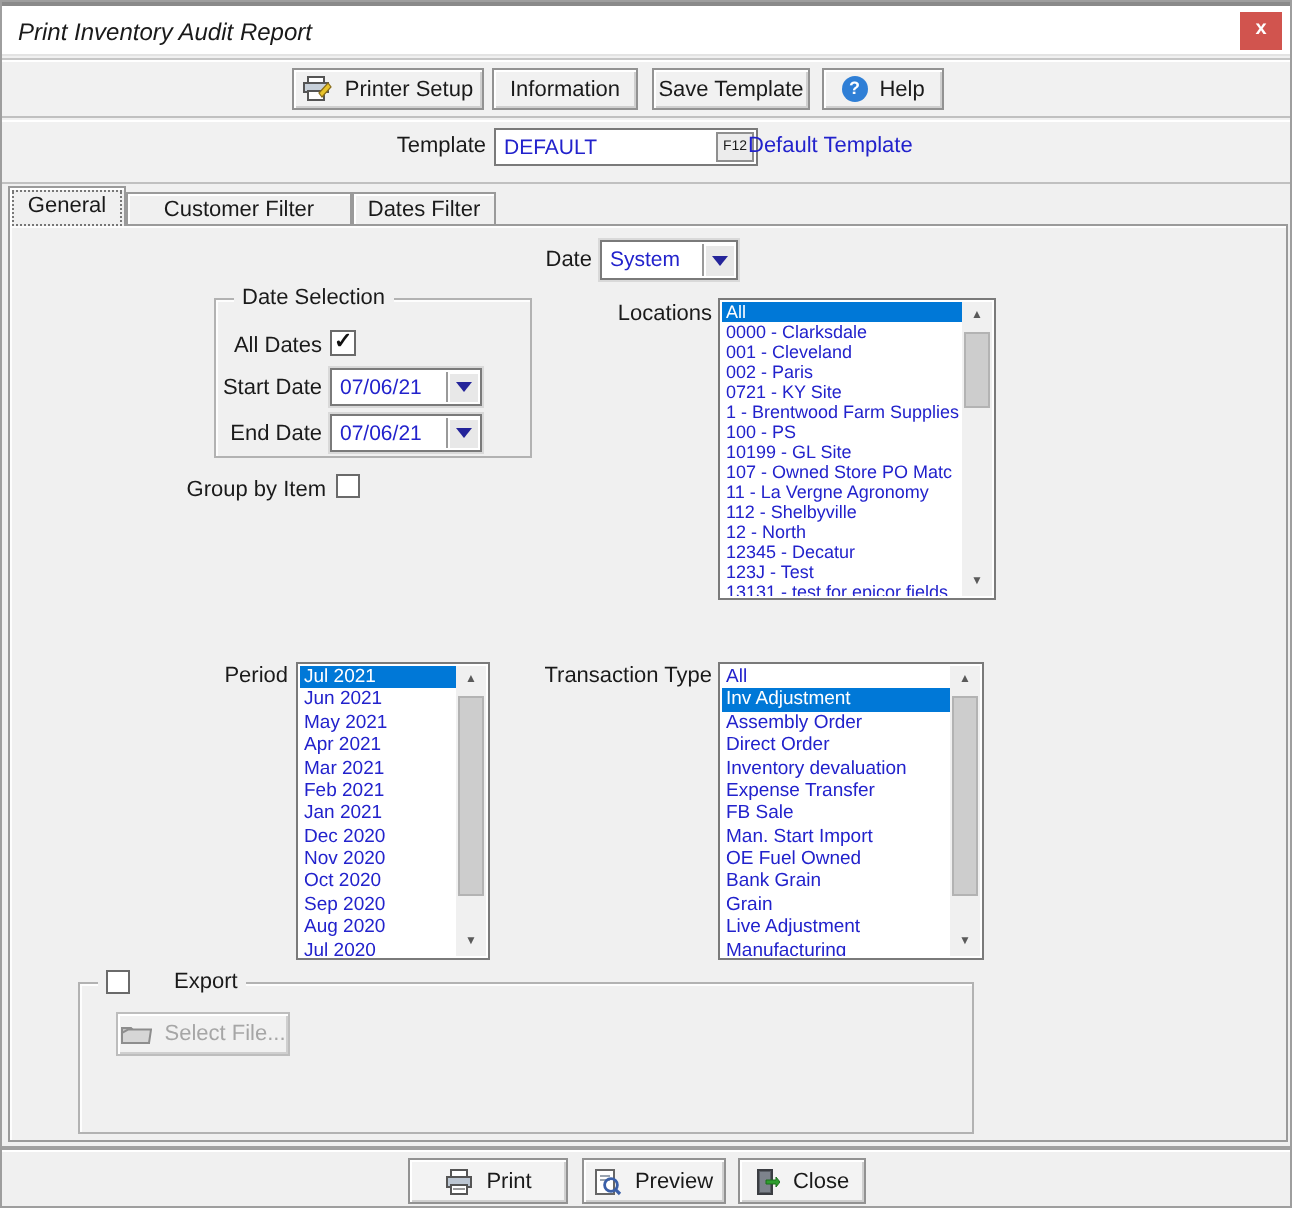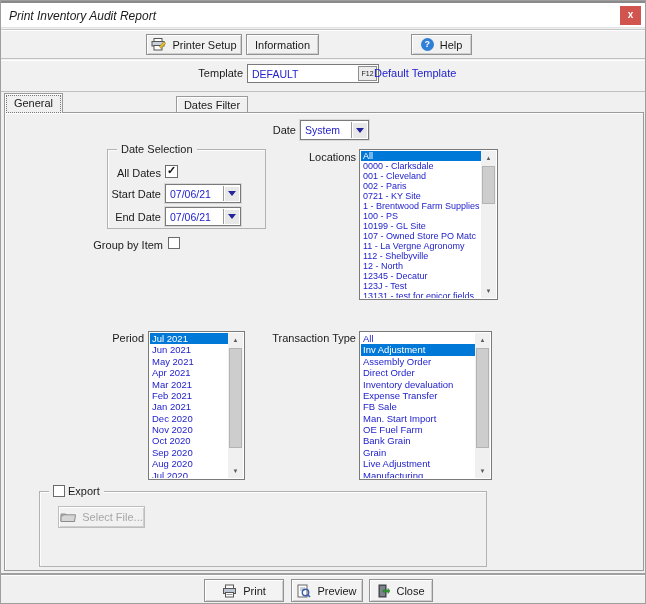--- a/index.html
+++ b/index.html
@@ -104,36 +104,42 @@
           <rect x="1" y="3.5" width="12" height="4.5" fill="#c7d0da" stroke="#555"></rect>
           <rect x="3" y="7.5" width="8" height="4.5" fill="#fff" stroke="#555"></rect>
           <path d="M8.5 8.5 L13 3.5 L14.5 5.5 L10 10.5 Z" fill="#e8c32a" stroke="#8a6d1a" stroke-width="0.6"></path>
         </svg>
     </span>
     <span>Printer Setup</span>
   </div>
   <div class="btn3d" style="left:245px; top:33px; width:73px;">
     <span>Information</span>
   </div>
+  <div class="btn3d" style="left:325px; top:33px; width:79px;">
+    <span>Save Template</span>
+  </div>
   <div class="btn3d" style="left:410px; top:33px; width:61px;">
     <span class="help-icon">?</span>
     <span>Help</span>
   </div>
 
   <div class="abs band" id="templateband"></div>
   <span class="abs lbl r" id="tmpl-label">Template</span>
   <div class="abs" id="tmpl-input">
     <span id="tmpl-value">DEFAULT</span>
     <span id="f12-btn">F12</span>
   </div>
   <span class="abs lbl" id="tmpl-link">Default Template</span>
 
   <div class="tab" id="tab-general">
     <span class="focusdots"></span>
     <span>General</span>
+  </div>
+  <div class="tab" id="tab-customer">
+    <span>Customer Filter</span>
   </div>
   <div class="tab" id="tab-item">
     <span>Dates Filter</span>
   </div>
 
   <div class="abs" id="tabpage"></div>
 
   <span class="abs lbl r" style="left:255px; top:123px; width:40px; z-index:4;">Date</span>
   <div class="combo" style="left:299px; top:119px; width:69px; height:20px; z-index:4;">
     <span class="val">System</span>
@@ -219,35 +225,35 @@
   <div class="listbox lb-md" style="left:358px; top:330px; width:133px; height:149px; z-index:4;">
     <div class="list-items">
         <div class="li">All</div>
         <div class="li sel">Inv Adjustment</div>
         <div class="li">Assembly Order</div>
         <div class="li">Direct Order</div>
         <div class="li">Inventory devaluation</div>
         <div class="li">Expense Transfer</div>
         <div class="li">FB Sale</div>
         <div class="li">Man. Start Import</div>
-        <div class="li">OE Fuel Farm</div>
+        <div class="li">OE Fuel Owned</div>
         <div class="li">Bank Grain</div>
         <div class="li">Grain</div>
         <div class="li">Live Adjustment</div>
         <div class="li">Manufacturing</div>
       </div>
     <div class="sb">
       <div class="sb-btn up">▲</div>
       <div class="sb-thumb" style="top:15px; height:100px;"></div>
       <div class="sb-btn down">▼</div>
     </div>
   </div>
 
   <div class="groupbox" style="left:38px; top:490px; width:448px; height:76px; z-index:4;">
-    <span class="legend" style="display:flex; align-items:center; gap:3px; left:9px;">
+    <span class="legend" style="display:flex; align-items:center; gap:22px; left:9px;">
       <span class="checkbox" style="position:relative; width:12px; height:12px;"></span>
       <span>Export</span>
     </span>
   </div>
   <div class="btn3d disabled" style="left:57px; top:505px; width:87px; height:22px; z-index:5;">
     <span class="icon">
       <svg width="16" height="12" viewBox="0 0 16 12">
           <path d="M1 3 L1 10.5 L14.5 10.5 L14.5 4.5 L7 4.5 L5.5 3 Z" fill="#c2c2c2" stroke="#8d8d8d"></path>
           <path d="M1 5.5 L4 3.8 L15.5 3.8 L14.5 10.5 L1 10.5 Z" fill="#d6d6d6" stroke="#8d8d8d"></path>
         </svg>

